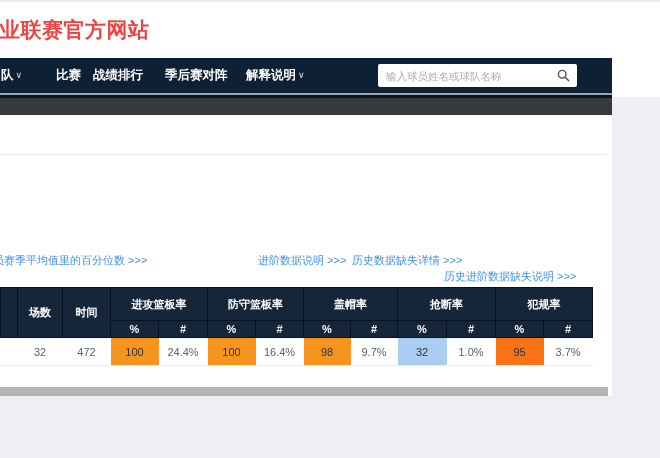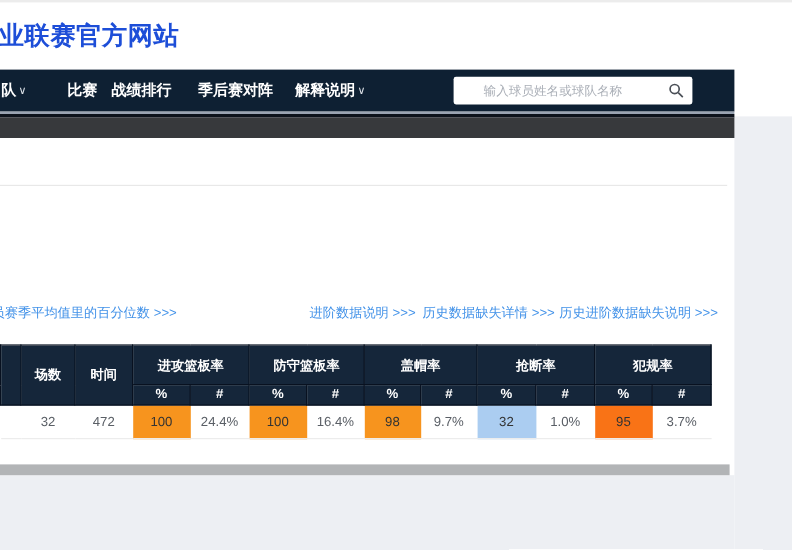--- a/index.html
+++ b/index.html
@@ -6,48 +6,48 @@
   html,body { background:#ffffff; }
   body { font-family:"Liberation Sans","DejaVu Sans",sans-serif; }
   .page { position:relative; width:660px; height:458px; background:#ffffff; overflow:hidden; }
 
   .topline { position:absolute; left:0; top:0; width:660px; height:2px; background:#ececec; }
 
   .gray-right  { position:absolute; left:612px; top:97px;  width:48px;  height:361px; background:#edeff3; }
   .gray-bottom { position:absolute; left:0;     top:396px; width:612px; height:62px;  background:#edeff3; }
 
   .site-title { position:absolute; left:-1px; top:16px; font-size:21px; font-weight:600;
-                color:#1d4ed8; letter-spacing:0.5px; white-space:nowrap; }
+                color:#ef4444; letter-spacing:0.5px; white-space:nowrap; }
 
   .navbar { position:absolute; left:0; top:58px; width:612px; height:35px; background:#0e2033; }
   .nav-item { position:absolute; top:0; height:35px; line-height:35px; color:#ffffff;
               font-size:12.5px; font-weight:700; white-space:nowrap; cursor:pointer; }
   .nav-chevron { display:inline-block; font-size:9px; font-weight:400; color:#dfe4ea;
                  margin-left:2px; transform:translateY(-1px); }
   .search-box { position:absolute; left:378px; top:6px; width:199px; height:23px;
                 background:#ffffff; border-radius:2px; }
   .search-input { position:absolute; left:0; top:0; width:100%; height:100%; border:none;
-                  outline:none; background:transparent; padding:0 24px 0 25px; font-size:10.5px;
+                  outline:none; background:transparent; padding:0 24px 0 8px; font-size:10.5px;
                   color:#444; font-family:"Liberation Sans","DejaVu Sans",sans-serif; }
   .search-input::placeholder { color:#a9aeb6; }
   .search-glyph { position:absolute; right:7px; top:5px; width:13px; height:13px; cursor:pointer; }
 
   .nav-divider { position:absolute; left:0; top:93px; width:612px; height:2px; background:#99a3b2; }
   .dark-edge   { position:absolute; left:0; top:95px; width:612px; height:3px; background:#0c121b; }
   .charcoal-bar{ position:absolute; left:0; top:98px; width:612px; height:17px; background:#37393c; }
 
   .content-rule { position:absolute; left:0; top:154px; width:606px; height:1px; background:#e8e8e8; }
 
   .links-row { position:absolute; left:0; top:253px; width:612px; height:16px; font-size:11px; }
   .data-link { position:absolute; top:0; color:#4191e8; white-space:nowrap; cursor:pointer;
                text-decoration:none; }
   .link-percentile { left:-7px; }
   .link-advanced   { left:258px; }
   .link-history    { left:352px; }
-  .link-hist-adv   { left:466px; }
+  .link-hist-adv   { left:444px;margin-top:16px; }
 
   table.stats { position:absolute; left:0; top:287px; border-collapse:collapse; table-layout:fixed;padding-left:17px; }
   table.stats th { background:#15263a; color:#ffffff; font-size:11px; font-weight:700;
                    border:1px solid #081120; text-align:center; vertical-align:middle; padding:0; }
   table.stats .group-row th { height:33px; }
   table.stats .sub-row th   { height:17px; }
   table.stats th.span2 { height:50px; }
   table.stats td { height:28px; text-align:center; vertical-align:middle; font-size:11px;
                    color:#5a5f66; border:none; border-bottom:1px solid #ececec; padding:0; }
   table.stats td.stat-pct { color:#333333; font-weight:400; }

